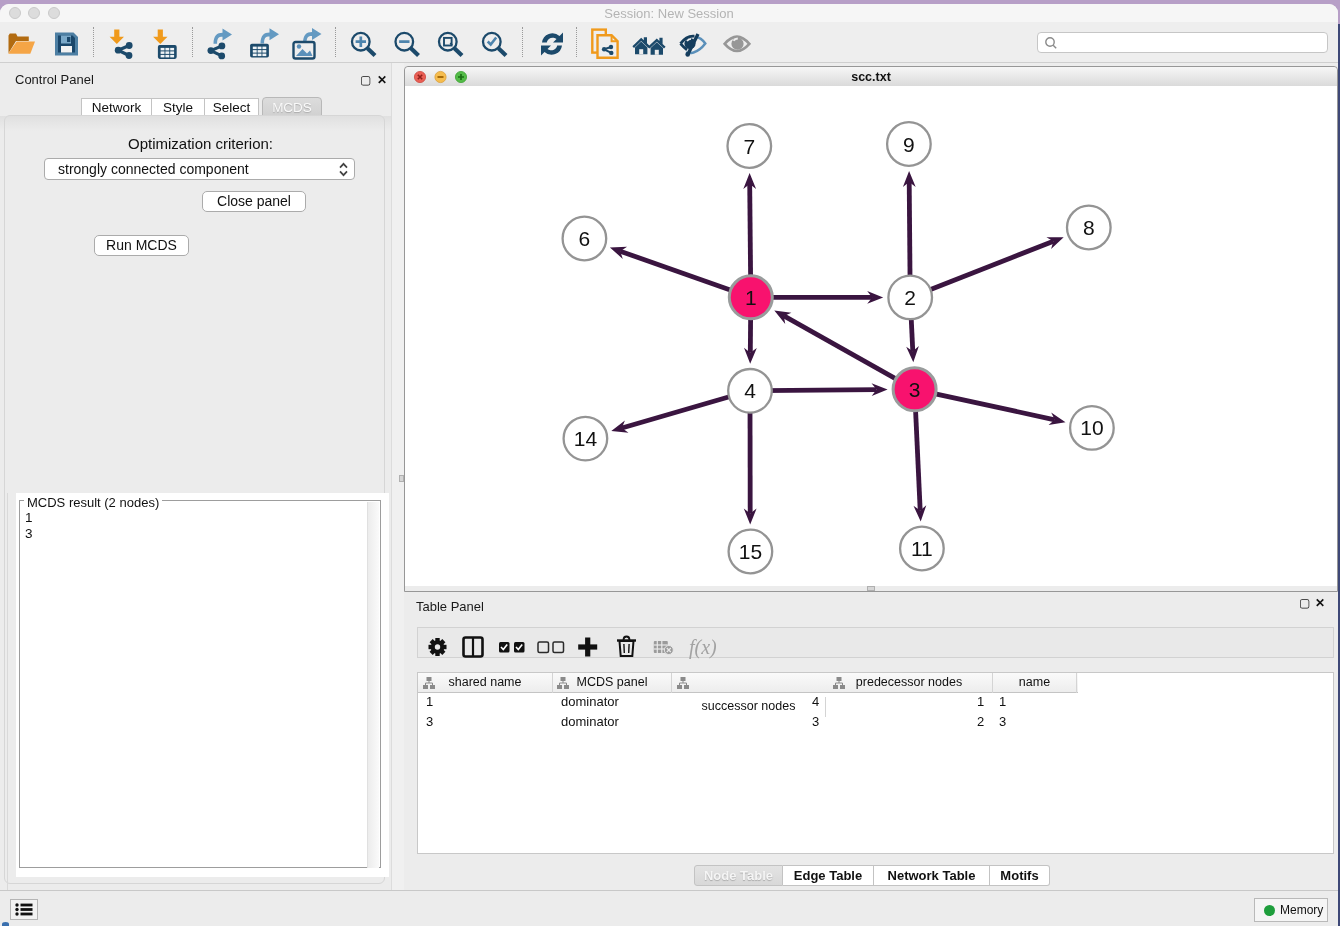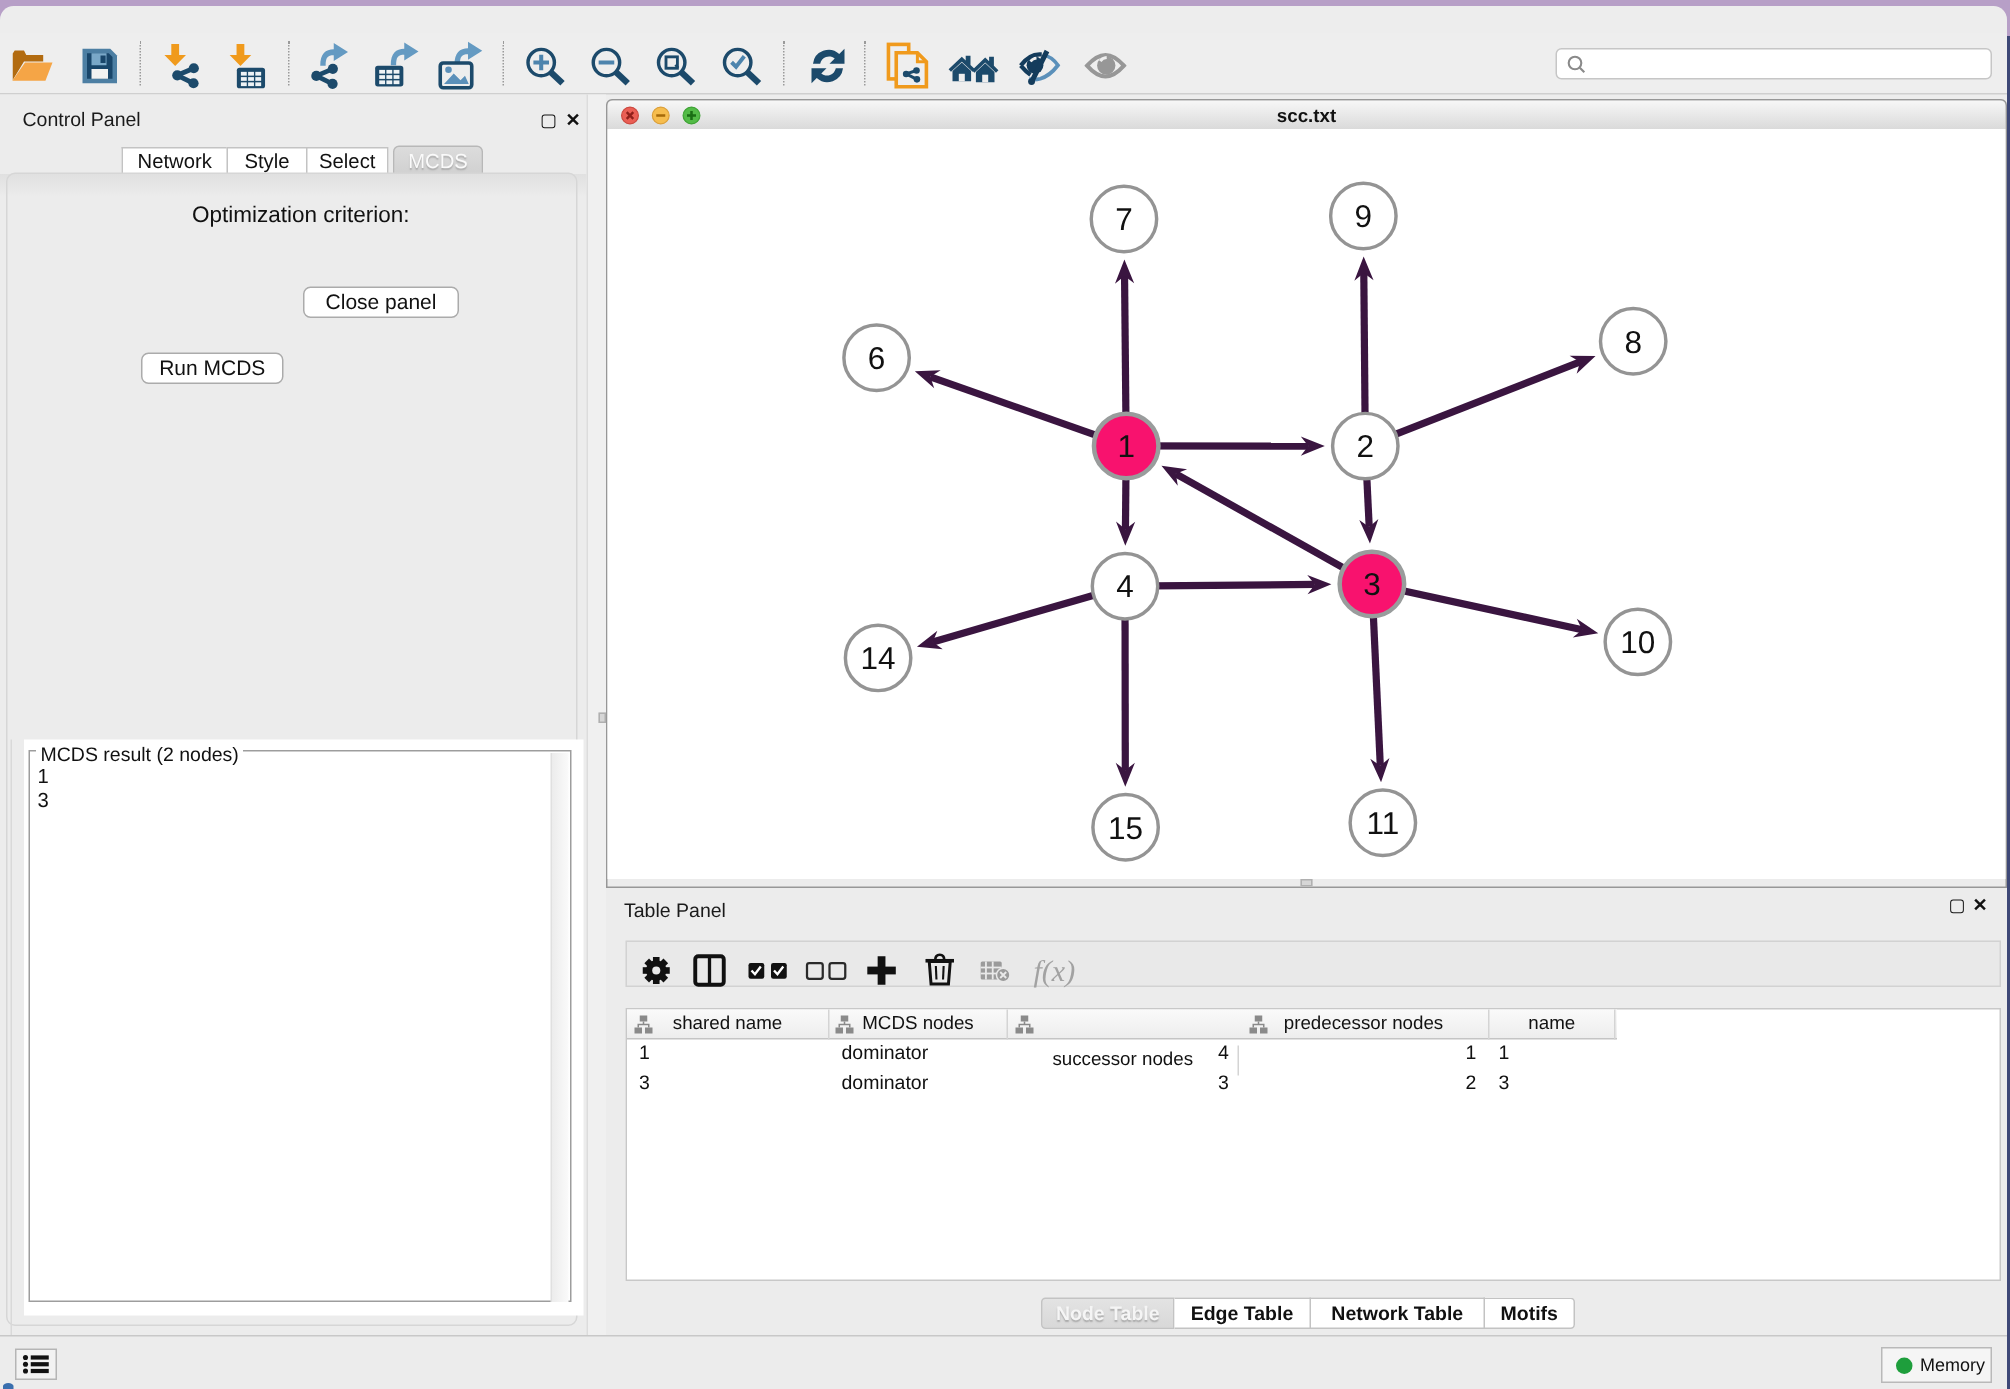--- a/index.html
+++ b/index.html
@@ -55,20 +55,26 @@
 
 #statusbar { left:0; top:886px; width:1338px; height:36px; background:#ececec; border-top:1px solid #c8c8c8; }
 #listbtn { left:10px; top:8px; width:28px; height:21px; background:#f2f2f2; border:1px solid #b5b5b5; }
 #membtn { left:1254px; top:7px; width:74px; height:24px; background:#f5f5f5; border:1px solid #b9b9b9; font-size:12px; color:#111; }
 </style>
 </head>
 <body>
 <div class="abs" id="deskright"></div>
 <div class="abs" id="deskbl"></div>
 <div class="abs" id="win">
+  <div class="abs" id="titlebar">
+    <div class="abs tl" style="left:9px;"></div>
+    <div class="abs tl" style="left:28px;"></div>
+    <div class="abs tl" style="left:48px;"></div>
+    <div class="abs" id="title">Session: New Session</div>
+  </div>
   <div class="abs" id="toolbar">
     <div class="abs sep" style="left:93px;"></div>
     <div class="abs sep" style="left:192px;"></div>
     <div class="abs sep" style="left:335px;"></div>
     <div class="abs sep" style="left:522px;"></div>
     <div class="abs sep" style="left:576px;"></div>
     <div class="abs" id="icons" style="left:0;top:0;">
     <svg width="770" height="44" viewBox="0 0 770 44">
       <defs>
         <g id="shareg">
@@ -226,20 +232,26 @@
     <div class="abs winbtn" style="left:377px;font-weight:bold;">✕</div>
     <div class="abs" id="mcdstab">MCDS</div>
     <div class="abs" id="cptabs">
       <div class="cptab" style="width:70px;margin-left:81px;">Network</div>
       <div class="cptab" style="width:53px;">Style</div>
       <div class="cptab" style="width:55px;border-right:1px solid #c3c3c3;">Select</div>
     </div>
     <div class="abs" id="cpbody"></div>
     <div class="abs" style="left:4px;top:52px;width:381px;height:769px;border:1px solid #d6d6d6;border-radius:6px;"></div>
     <div class="abs" id="optlabel">Optimization criterion:</div>
+    <div class="abs" id="dropdown">strongly connected component
+      <svg class="abs" id="ddchev" viewBox="0 0 11 15">
+          <path d="M2 5.6 L5.5 1.8 L9 5.6" fill="none" stroke="#444" stroke-width="1.7"></path>
+          <path d="M2 9.4 L5.5 13.2 L9 9.4" fill="none" stroke="#444" stroke-width="1.7"></path>
+        </svg>
+    </div>
     <div class="abs btn" style="left:94px;width:95px;margin-top:44px;">Run MCDS</div>
     <div class="abs btn" style="left:202px;width:104px;">Close panel</div>
     <div class="abs" style="left:7px;top:430px;width:1px;height:447px;background:#d9d9d9;"></div>
     <div class="abs" id="resultwrap">
       <div class="abs" id="resultbox">
         <div class="abs" id="resulttitle">MCDS result (2 nodes)</div>
         <div class="abs" id="resulttext">1<br>3</div>
         <div class="abs" id="resultscroll"></div>
       </div>
     </div>
@@ -383,21 +395,21 @@
         <circle cx="6" cy="3" r="4.5" fill="#9b9b9b" stroke="#e9e9e9" stroke-width="1"></circle>
         <path d="M4 1 L8 5 M8 1 L4 5" stroke="#e9e9e9" stroke-width="1.3"></path>
       </g>
 
       <text x="271" y="26" font-family="Liberation Serif, serif" font-style="italic" font-size="20" fill="#a2a2a2">f(x)</text>
     </svg>
     </div>
     <div class="abs" id="tgrid">
       <div class="abs" id="thead">
         <div class="th" style="width:135px;">shared name</div>
-        <div class="th" style="width:119px;">MCDS nodes</div>
+        <div class="th" style="width:119px;">MCDS panel</div>
         <div class="th" style="width:154px;margin-top:24px;">successor nodes</div>
         <div class="th" style="width:167px;">predecessor nodes</div>
         <div class="th" style="width:84px;">name</div>
         <svg class="abs" style="left:0;top:0;" width="440" height="20" viewBox="0 0 440 20">
           <g id="hier" transform="translate(5,4)" fill="#8a8a8a">
             <rect x="3.5" y="0" width="5" height="4"></rect>
             <rect x="0" y="8" width="5" height="4"></rect>
               <rect x="7" y="8" width="5" height="4"></rect>
             <path d="M6 4 L6 6 L2.5 6 L2.5 8 M6 6 L9.5 6 L9.5 8" stroke="#8a8a8a" stroke-width="1" fill="none"></path>
           </g>

